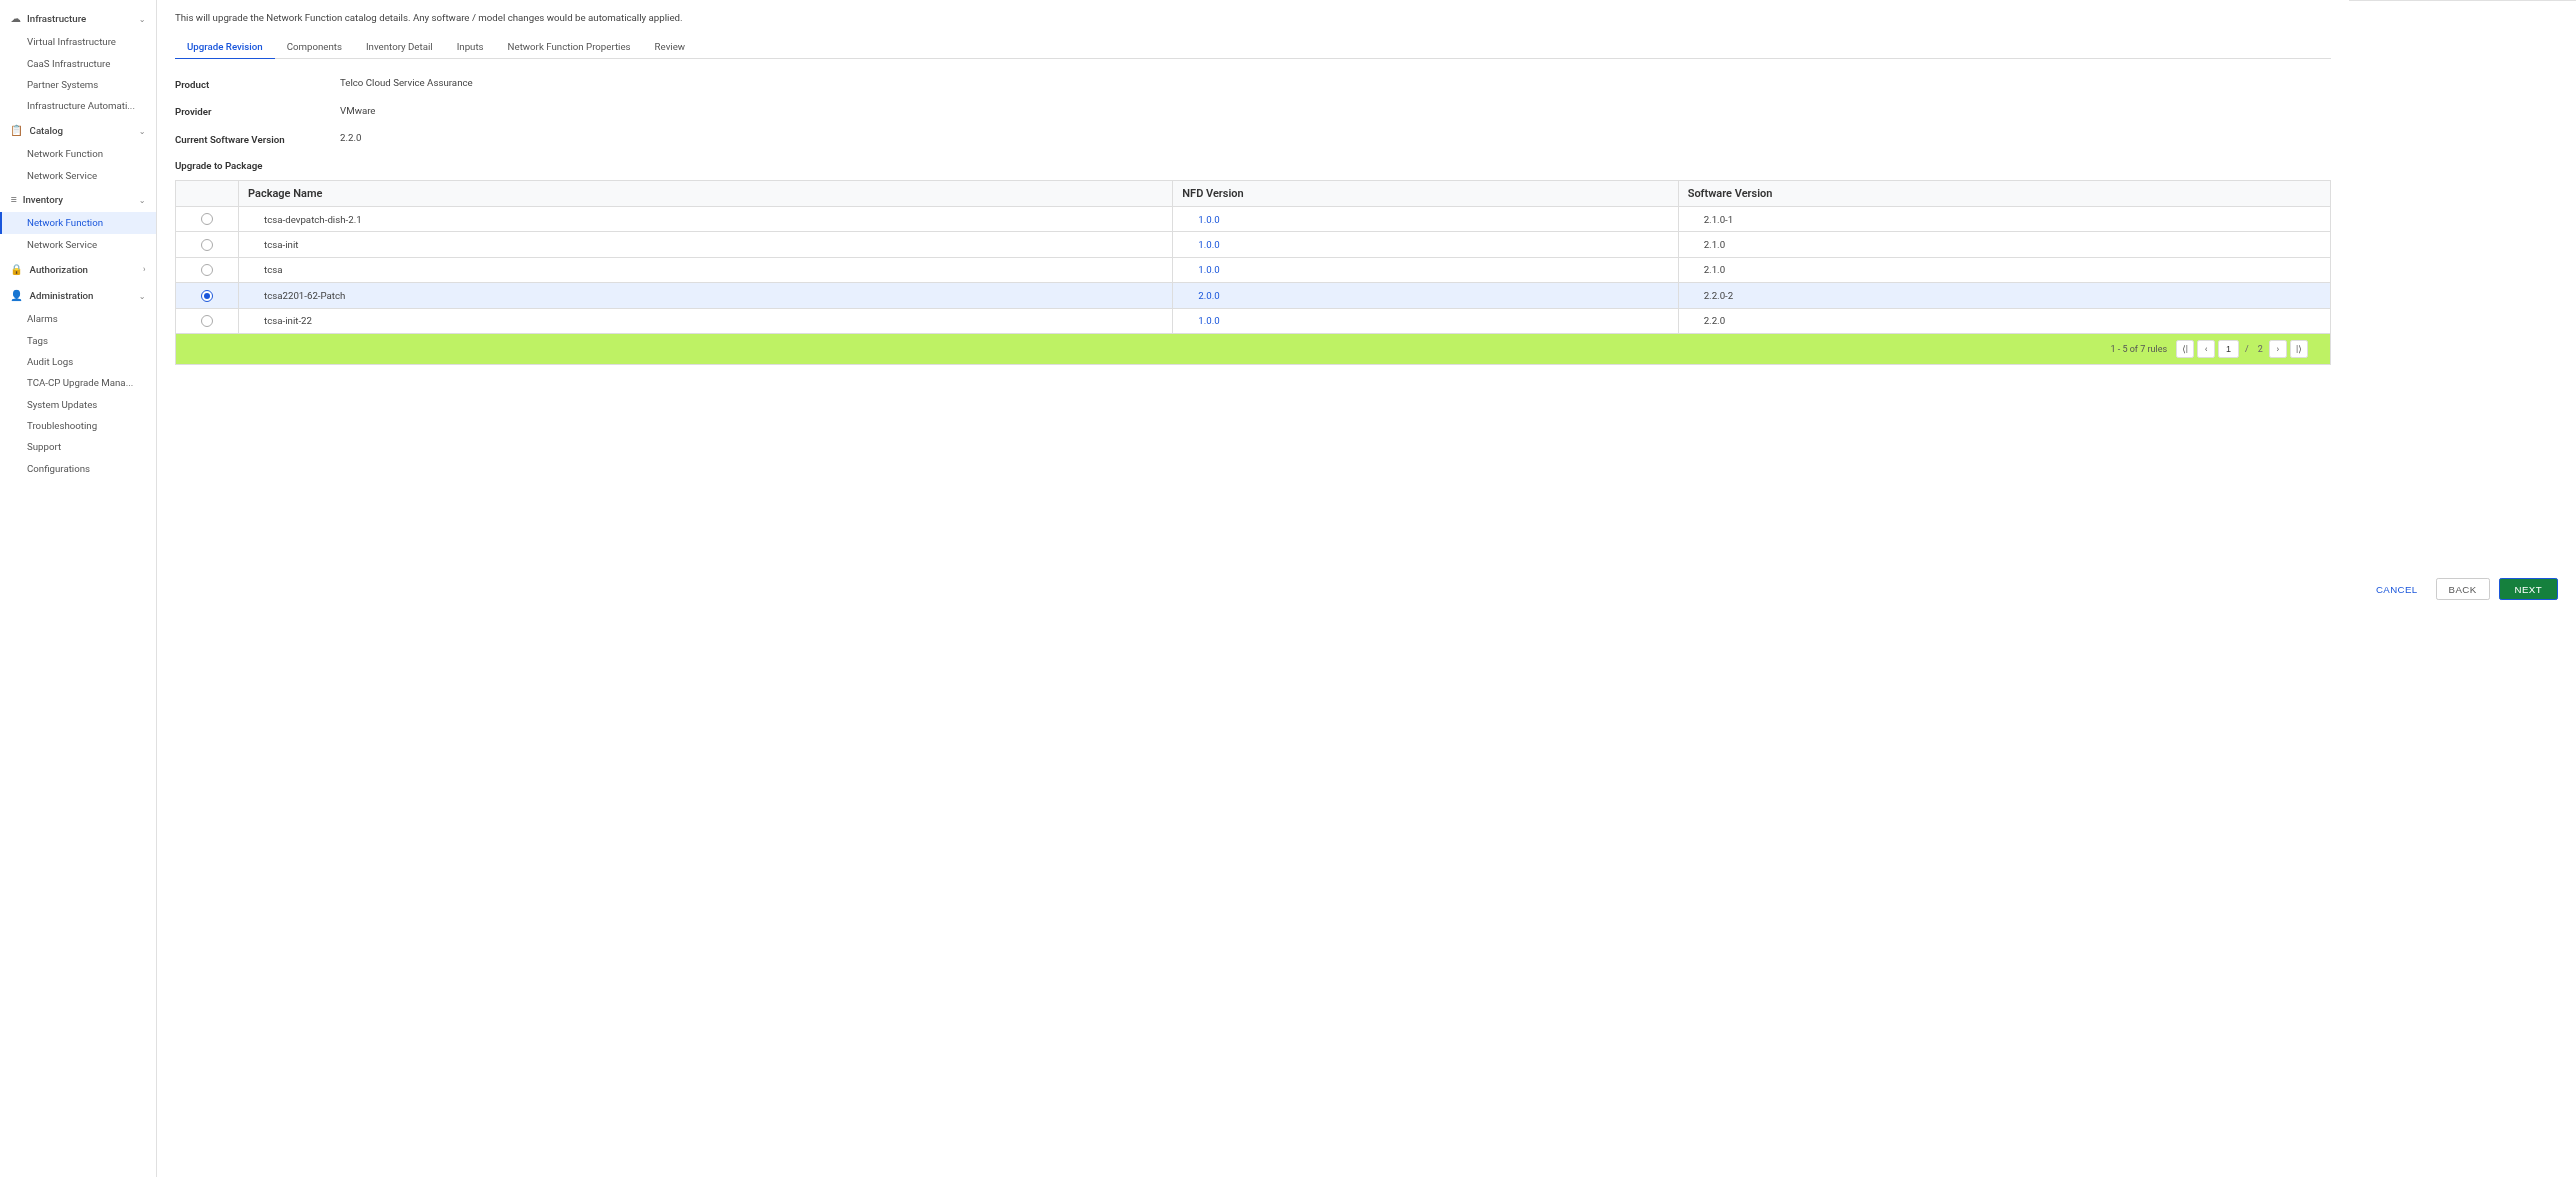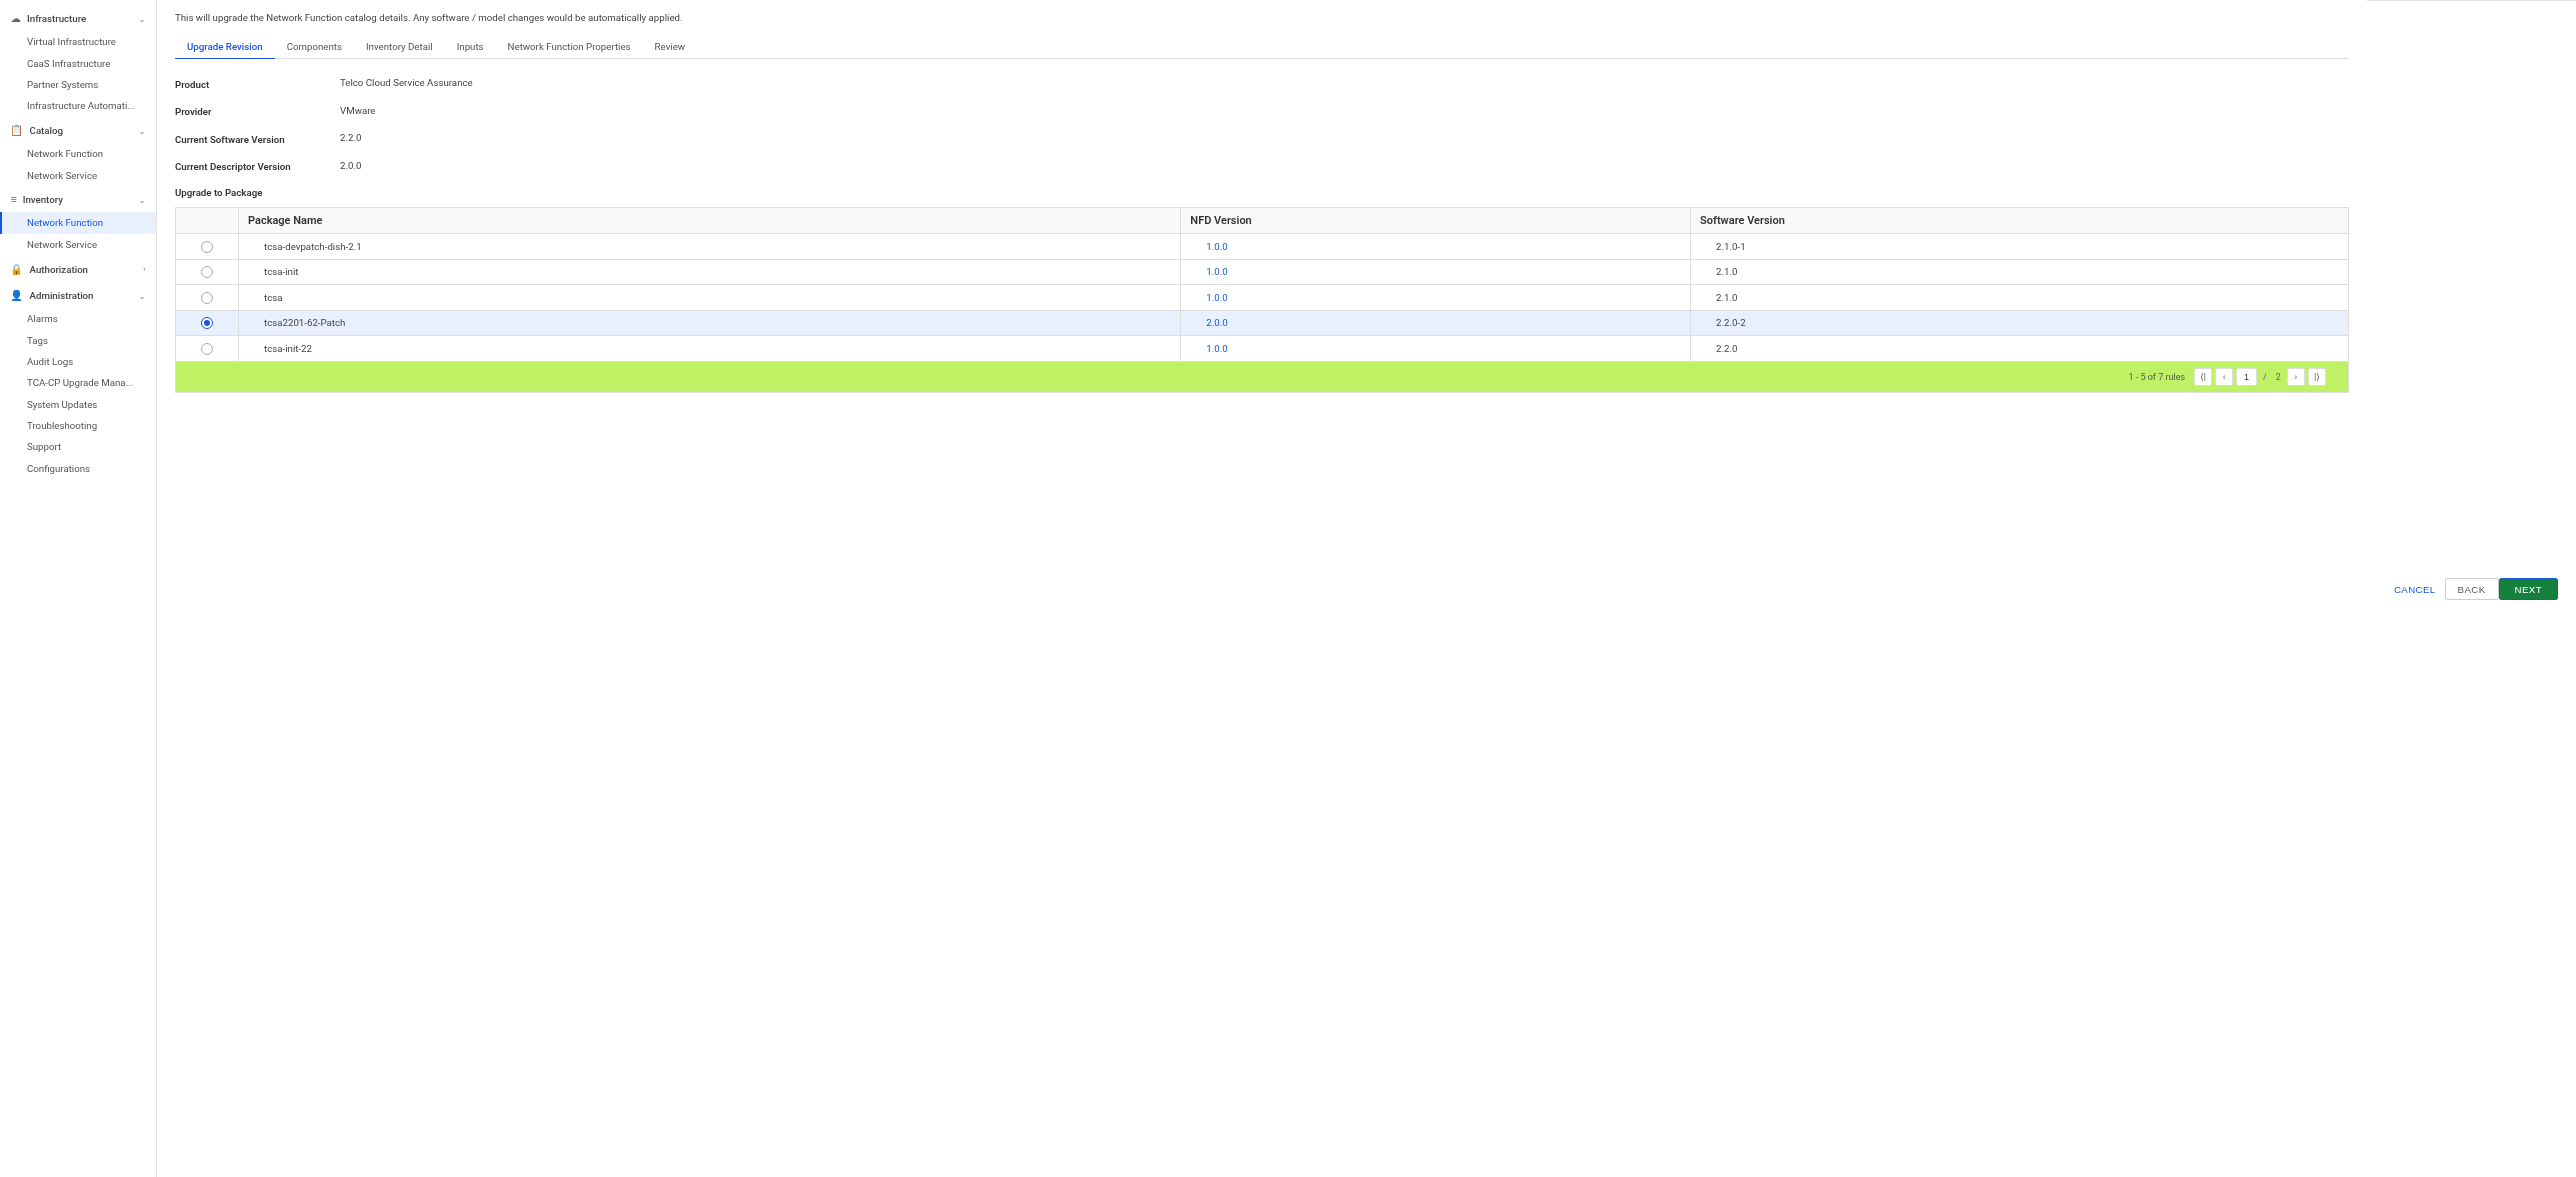--- a/index.html
+++ b/index.html
@@ -252,20 +252,21 @@
     .page-sep {
       margin: 0 3px;
       font-size: 9px;
       color: #666;
     }
 
     
     .action-bar {
       display: flex;
       align-items: center;
+      gap: 9px;
       padding: 12px 18px;
       border-top: 0.7px solid #e0e0e0;
       background: #fff;
     }
 
     .btn-cancel {
       background: transparent;
       border: none;
       color: #1a56db;
       font-size: 9.7px;
@@ -396,24 +397,20 @@
           <div class="field-label">Product</div>
           <div class="field-value">Telco Cloud Service Assurance</div>
         </div>
         <div class="field-row">
           <div class="field-label">Provider</div>
           <div class="field-value">VMware</div>
         </div>
         <div class="field-row">
           <div class="field-label">Current Software Version</div>
           <div class="field-value">2.2.0</div>
-        </div>
-        <div class="field-row">
-          <div class="field-label">Current Descriptor Version</div>
-          <div class="field-value">2.0.0</div>
         </div>
       </div>
 
     <div class="section-heading">Upgrade to Package</div>
 
     <table class="package-table">
       <thead>
         <tr>
           <th class="radio-col"></th>
           <th>Package Name</th>

